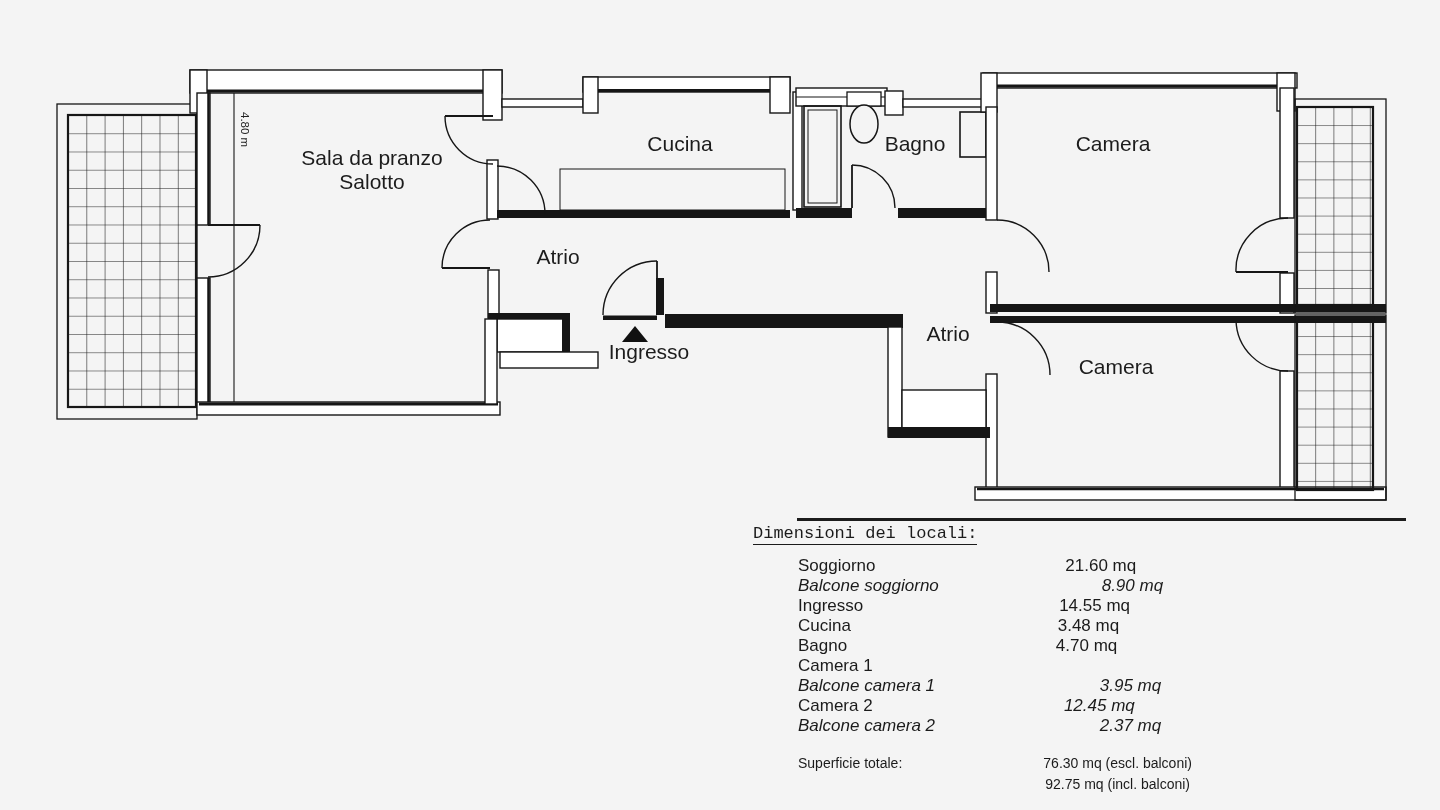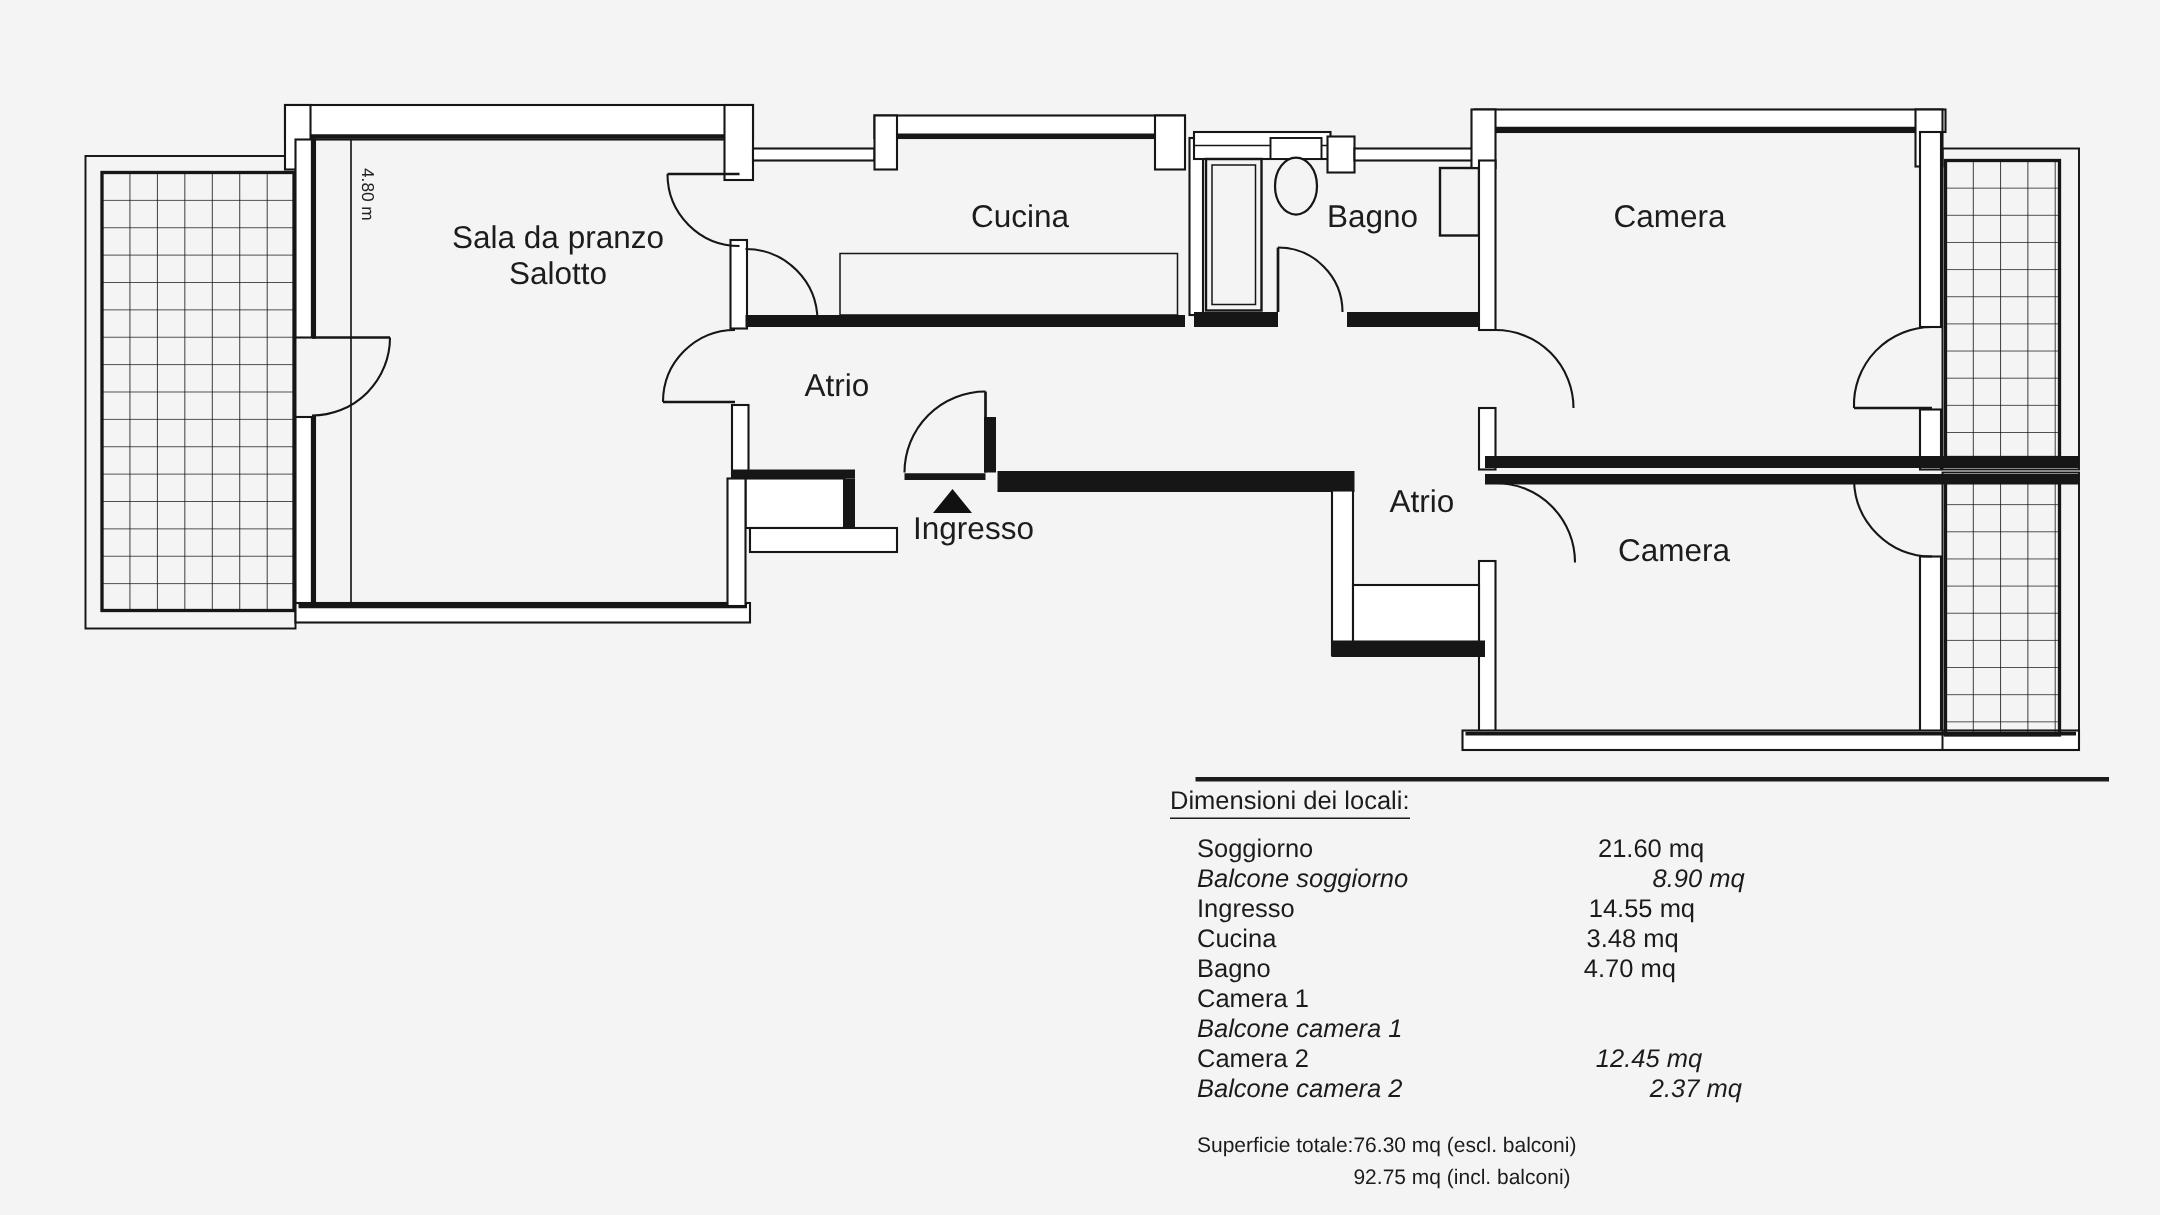--- a/index.html
+++ b/index.html
@@ -2,30 +2,30 @@
 <html><head>
 <meta charset="utf-8">
 <style>
   html,body{margin:0;padding:0;}
   .stage{position:relative;width:1440px;height:810px;background:#f4f4f4;overflow:hidden;
          font-family:"Liberation Sans", sans-serif;color:#1b1b1b;}
   .plan-svg{position:absolute;left:0;top:0;}
   .room-label{font-family:"Liberation Sans", sans-serif;font-size:21px;fill:#1c1c1c;}
   .dim-label{font-family:"Liberation Sans", sans-serif;font-size:11.5px;fill:#222;}
   .divider{position:absolute;left:797px;top:518px;width:609px;height:2.5px;background:#1c1c1c;}
-  .tbl-title{position:absolute;left:780px;top:524px;font-size:17px;
-             border-bottom:1.6px solid #1b1b1b;padding-bottom:1px;}
+  .tbl-title{position:absolute;left:753px;top:524px;font-size:17px;
+             border-bottom:1.6px solid #1b1b1b;padding-bottom:1px;font-family:Liberation Mono, monospace;}
   .tbl-rows{position:absolute;left:798px;top:556px;width:480px;font-size:17px;}
   .tbl-row{display:flex;height:20px;line-height:20px;gap:48px;}
   .tbl-row .lbl{white-space:nowrap;}
   .tbl-row .val{flex:1;text-align:center;white-space:nowrap;}
   .it{font-style:italic;}
   .totals{position:absolute;left:798px;top:753px;width:535px;font-size:14px;display:flex;}
   .totals .lbl{white-space:nowrap;line-height:20.5px;}
-  .totals .vals{flex:1;text-align:left;line-height:20.5px;white-space:nowrap;}
+  .totals .vals{flex:1;text-align:center;line-height:20.5px;white-space:nowrap;}
   
   .w{fill:#ffffff;stroke:#161616;stroke-width:1.4;}        
   .s{fill:#161616;stroke:none;}                            
   .ol{fill:none;stroke:#161616;stroke-width:1.3;}          
   .thick{stroke:#161616;stroke-width:3;fill:none;}
   .thin{stroke:#161616;stroke-width:1.1;fill:none;}
   .fix{fill:none;stroke:#161616;stroke-width:1.6;}
   .fixin{fill:none;stroke:#161616;stroke-width:1;}
   .arc{fill:none;stroke:#161616;stroke-width:1.4;}
   .leaf{stroke:#161616;stroke-width:1.8;fill:none;}
@@ -198,20 +198,21 @@
     </div>
     <div class="tbl-row">
       <span class="lbl">Bagno</span>
       <span class="val">4.70 mq</span>
     </div>
     <div class="tbl-row">
       <span class="lbl">Camera 1</span>
     </div>
     <div class="tbl-row">
       <span class="lbl it">Balcone camera 1</span>
+      <span class="val it">3.95 mq</span>
     </div>
     <div class="tbl-row">
       <span class="lbl">Camera 2</span>
       <span class="val it">12.45 mq</span>
     </div>
     <div class="tbl-row">
       <span class="lbl it">Balcone camera 2</span>
       <span class="val it">2.37 mq</span>
     </div>
   </div>

